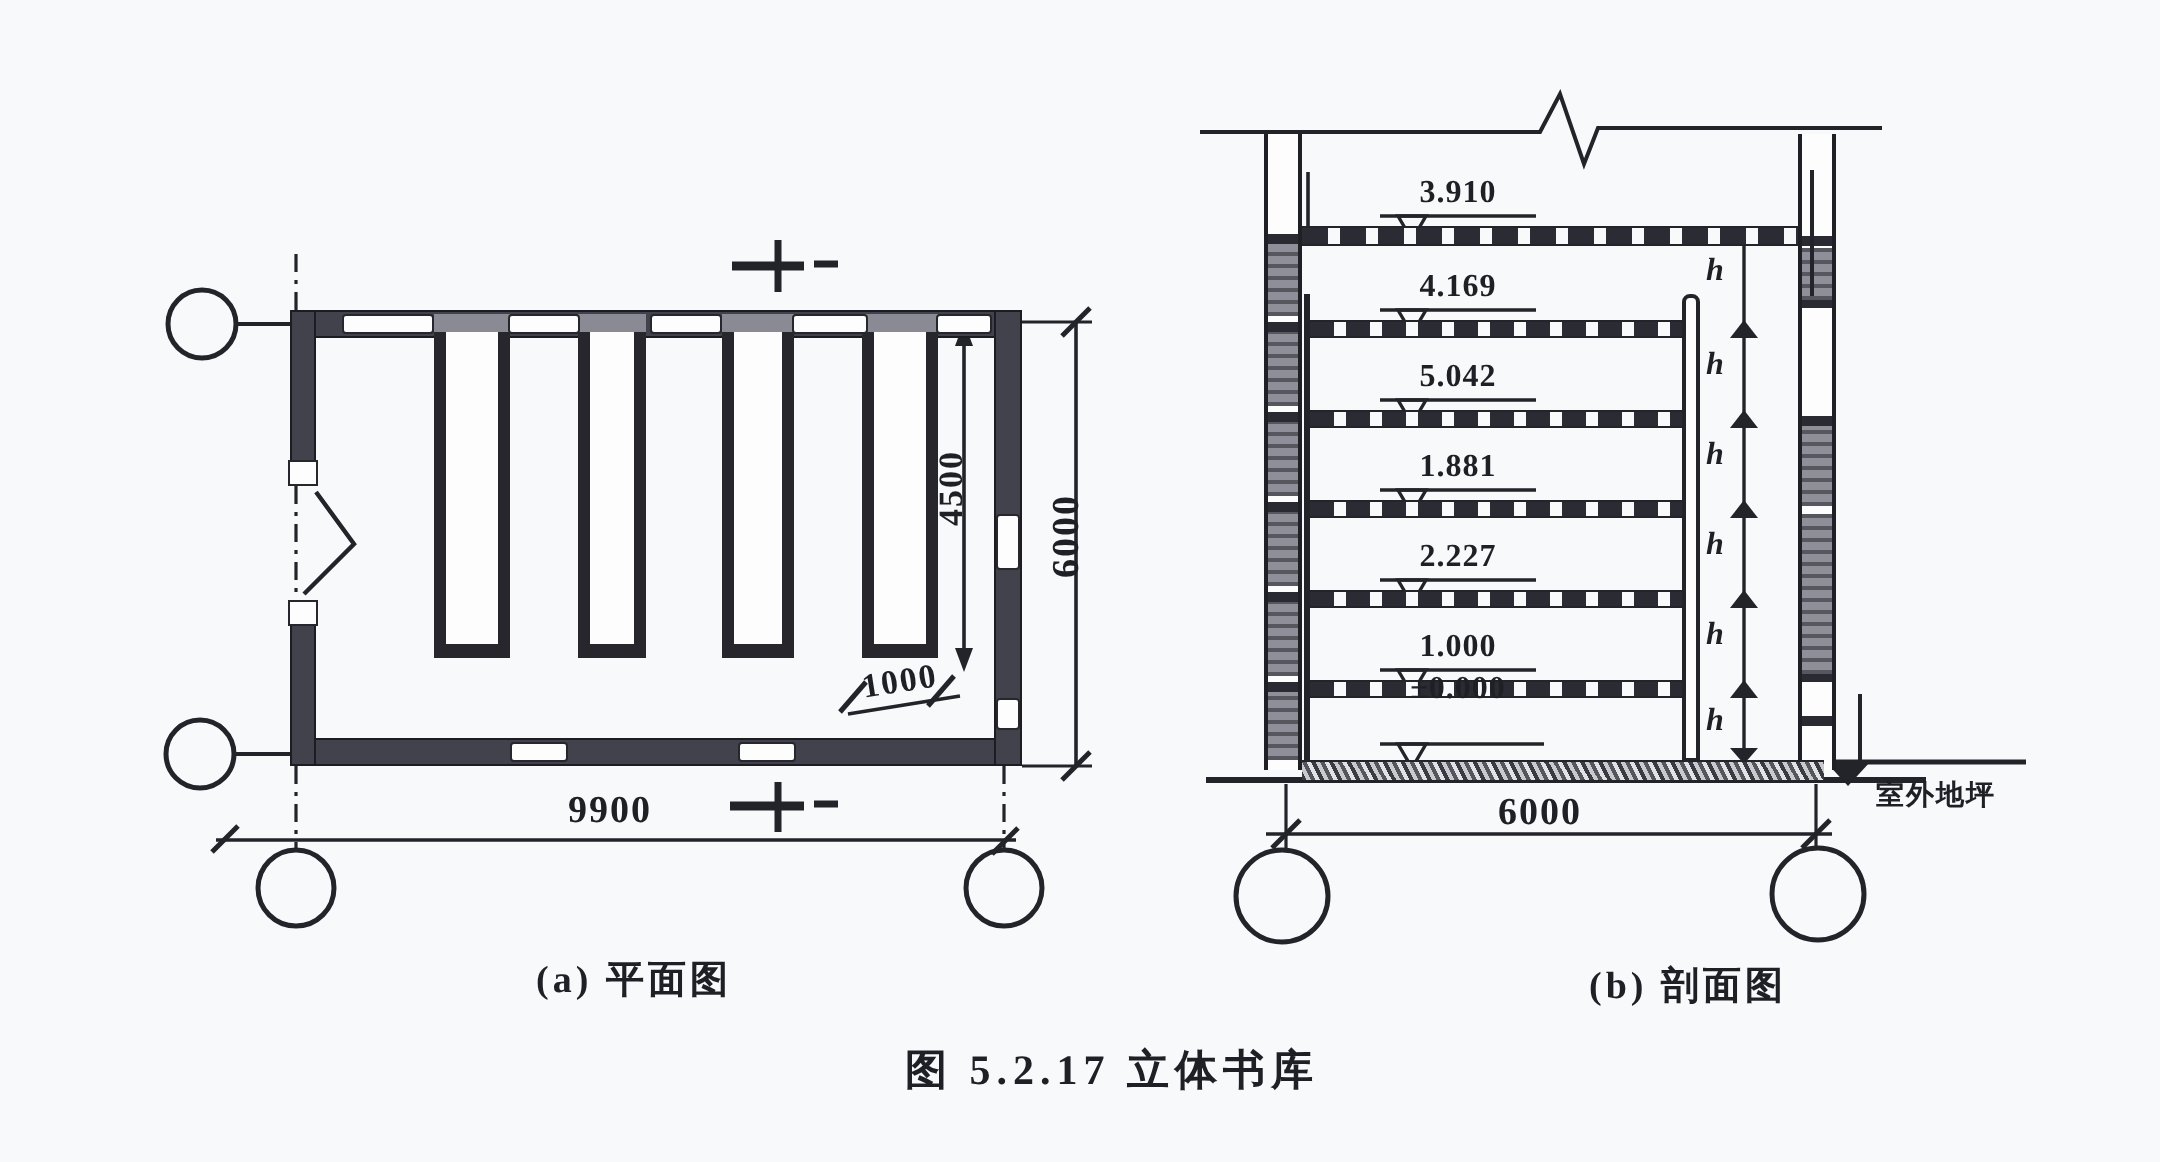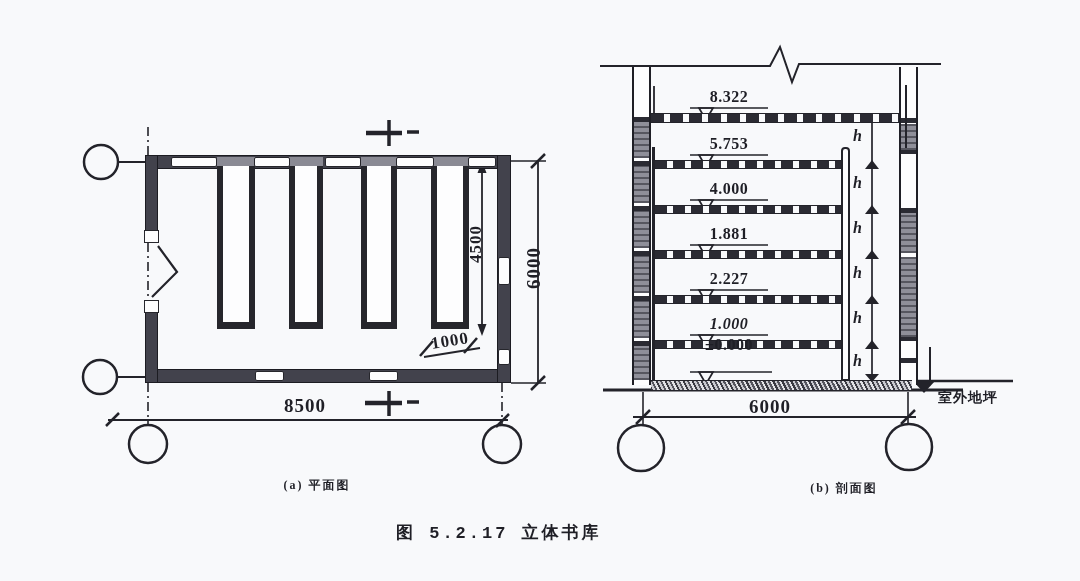--- a/index.html
+++ b/index.html
@@ -30,22 +30,22 @@
     background:repeating-linear-gradient(63deg,#3a3a42 0 2px,#c9c9cf 2px 4px,#55555e 4px 6px,#e2e2e6 6px 8px);}
   .column-r{position:absolute;background:#fdfdfe;border:2px solid #23232a;border-radius:4px 4px 0 0;box-sizing:border-box;}
   .column-l{position:absolute;background:#23232a;}
   .mullion{position:absolute;background:#23232a;}
   
   .t{position:absolute;font-weight:bold;white-space:nowrap;}
   .dimnum{font-size:19px;letter-spacing:1px;text-align:center;}
   .rot90{transform:rotate(-90deg);transform-origin:center center;text-align:center;line-height:30px;}
   .lvl{font-size:16px;text-align:center;letter-spacing:.5px;}
   .hlab{font-size:16px;font-style:italic;}
-  .cnlabel{font-size:12px;text-align:center;letter-spacing:2px;font-family:Liberation Serif, serif;}
-  .caption{font-size:17px;letter-spacing:3px;font-family:Liberation Mono, monospace;}
+  .cnlabel{font-size:19px;text-align:center;letter-spacing:2px;font-family:Liberation Serif, serif;}
+  .caption{font-size:21px;text-align:center;letter-spacing:3px;}
   .gtxt{font-size:14px;letter-spacing:1px;}
 </style>
 </head>
 <body>
 
 <div id="canvas">
 
   <svg class="overlay" viewBox="0 0 1080 581">
     <g stroke="#23232a" fill="none">
 
@@ -183,21 +183,21 @@
 
     <div class="wall" style="left:497px;top:155px;width:14px;height:228px;"></div>
     <div class="win" style="left:498px;top:257px;width:12px;height:28px;"></div>
     <div class="win" style="left:498px;top:349px;width:12px;height:16px;"></div>
 
     <div class="shelfbar" style="left:217px;top:166px;width:38px;height:163px;"></div>
     <div class="shelfbar" style="left:289px;top:166px;width:34px;height:163px;"></div>
     <div class="shelfbar" style="left:361px;top:166px;width:36px;height:163px;"></div>
     <div class="shelfbar" style="left:431px;top:166px;width:38px;height:163px;"></div>
 
-    <div class="t dimnum abs" style="left:270px;top:395px;width:70px;">8500</div>
+    <div class="t dimnum abs" style="left:270px;top:395px;width:70px;">9900</div>
     <div class="t dimnum rot90 abs" style="left:509px;top:253px;width:50px;height:30px;">6000</div>
     <div class="t dimnum rot90 abs" style="left:451px;top:229px;width:50px;height:30px;font-size:17px;">4500</div>
     <div class="t dimnum abs" style="left:421px;top:331px;width:58px;font-size:17px;transform:rotate(-9deg);">1000</div>
     <div class="t cnlabel abs" style="left:247px;top:477px;width:140px;">(a) 平面图</div>
   </div>
 
   <div>
 
     <div class="swall" style="left:632px;top:67px;width:19px;height:318px;">
       <div class="wseg" style="top:55px;height:36px;"></div>
@@ -231,26 +231,26 @@
     <div class="deck" style="left:655px;top:205px;width:186px;"></div>
     <div class="deck" style="left:655px;top:250px;width:186px;"></div>
     <div class="deck" style="left:655px;top:295px;width:186px;"></div>
     <div class="deck" style="left:655px;top:340px;width:186px;"></div>
 
     <div class="column-l" style="left:652px;top:147px;width:3px;height:234px;"></div>
     <div class="column-r" style="left:841px;top:147px;width:9px;height:234px;"></div>
 
     <div class="groundslab" style="left:651px;top:380px;width:261px;"></div>
 
-    <div class="t lvl abs" style="left:690px;top:88px;width:78px;">8.322</div>
-    <div class="t lvl abs" style="left:690px;top:135px;width:78px;">5.753</div>
-    <div class="t lvl abs" style="left:690px;top:180px;width:78px;">4.000</div>
+    <div class="t lvl abs" style="left:690px;top:88px;width:78px;">3.910</div>
+    <div class="t lvl abs" style="left:690px;top:135px;width:78px;">4.169</div>
+    <div class="t lvl abs" style="left:690px;top:180px;width:78px;">5.042</div>
     <div class="t lvl abs" style="left:690px;top:225px;width:78px;">1.881</div>
     <div class="t lvl abs" style="left:690px;top:270px;width:78px;">2.227</div>
-    <div class="t lvl abs" style="left:690px;top:315px;width:78px;font-style:italic;">1.000</div>
+    <div class="t lvl abs" style="left:690px;top:315px;width:78px;">1.000</div>
     <div class="t lvl abs" style="left:688px;top:336px;width:82px;">±0.000</div>
 
     <div class="t hlab abs" style="left:853px;top:127px;">h</div>
     <div class="t hlab abs" style="left:853px;top:174px;">h</div>
     <div class="t hlab abs" style="left:853px;top:219px;">h</div>
     <div class="t hlab abs" style="left:853px;top:264px;">h</div>
     <div class="t hlab abs" style="left:853px;top:309px;">h</div>
     <div class="t hlab abs" style="left:853px;top:352px;">h</div>
 
     <div class="t gtxt abs" style="left:938px;top:356px;margin-top:33px;">室外地坪</div>

